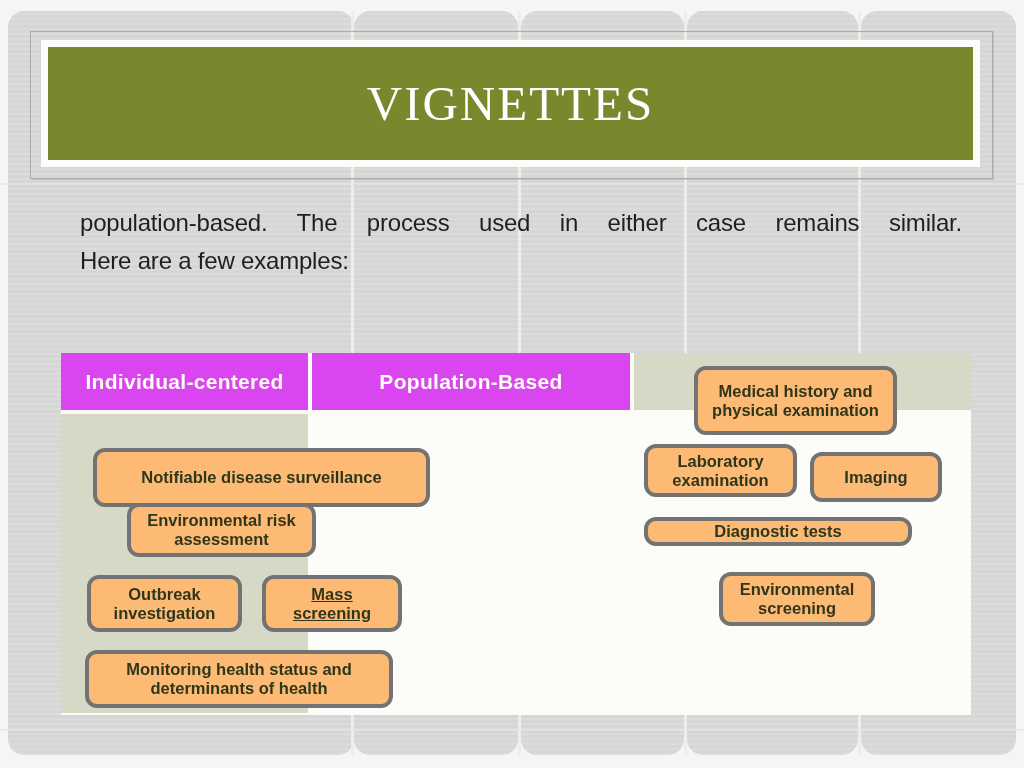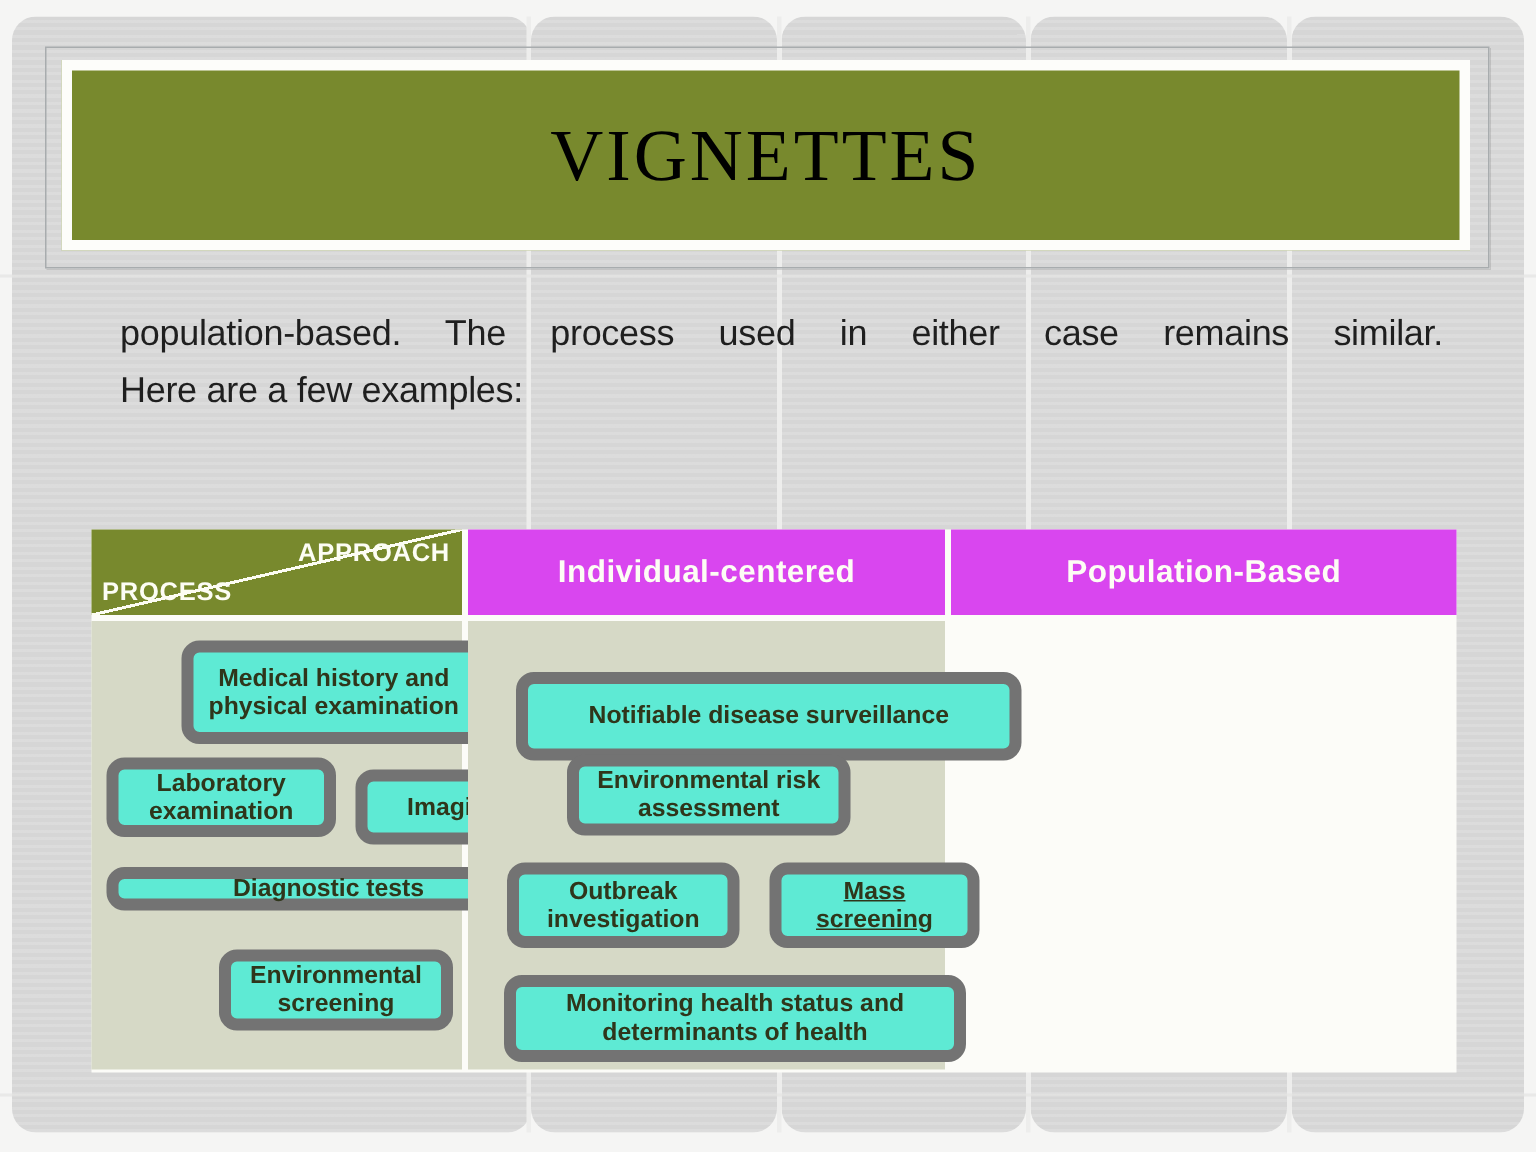--- a/index.html
+++ b/index.html
@@ -26,21 +26,21 @@
     box-shadow: 1px 1px 0 rgba(120,120,120,.25);
   }
   .title-inner {
     position: absolute; left: 10px; top: 8px; right: 12px; bottom: 11px;
     background: #78892d; border: 7px solid #fdfdfa;
     display: flex; align-items: center; justify-content: center;
   }
   .title-text {
     font-family: "Liberation Serif", serif;
     font-size: 49px; font-weight: normal; letter-spacing: 2px;
-    color: #000000; margin: 11px;
+    color: #ffffff; margin: 11px;
   }
 
   
   .intro { position: absolute; left: 80px; top: 204px; width: 882px; color: #1f1f1f; }
   .intro .line {
     font-size: 24px; line-height: 38px; letter-spacing: -0.2px;
     text-align: justify; text-align-last: justify;
   }
   .intro .line:last-child { text-align-last: left; }
 
@@ -67,21 +67,21 @@
   .corner .lbl.process  { bottom: 5px; left: 7px; }
 
   .bcell { position: relative; background: #d6d9c6; }
   .row-header {
     padding: 93px 30px 0 10px;
     font-size: 17.5px; font-weight: bold; color: #17190f;
     line-height: 1.25; letter-spacing: .2px;
   }
   .tag {
     position: absolute; box-sizing: border-box;
-    background: #5eead4; border: 8px solid #737373; border-radius: 12px;
+    background: #fdba74; border: 4px solid #737373; border-radius: 12px;
     color: #2f361b; font-weight: bold; font-size: 16.5px; line-height: 1.14;
     text-align: center; display: flex; align-items: center; justify-content: center;
     padding: 2px 6px;
   }
 </style>
 </head>
 <body>
 
 <div class="slide">
 
@@ -103,33 +103,29 @@
     </div>
   </div>
 
   <div class="intro">
     <div class="line">population-based. The process used in either case remains similar.</div>
     <div class="line">Here are a few examples:</div>
   </div>
 
   <div class="matrix">
 
-    <div class="hcell corner">
-      <span class="lbl approach">APPROACH</span>
-      <span class="lbl process">PROCESS</span>
-    </div>
     <div class="hcell">Individual-centered</div>
     <div class="hcell">Population-Based</div>
 
 
     <div class="bcell">
       <div class="tag" style="left:60px;  top:13px;  width:203px; height:69px;">Medical history and physical examination</div>
       <div class="tag" style="left:10px;  top:91px;  width:153px; height:53px;">Laboratory examination</div>
       <div class="tag" style="left:176px; top:99px;  width:132px; height:50px;">Imaging</div>
-      <div class="tag" style="left:10px;  top:164px; width:296px; height:29px; padding:0 22px;">Diagnostic tests</div>
+      <div class="tag" style="left:10px;  top:164px; width:268px; height:29px; padding:0 22px;">Diagnostic tests</div>
       <div class="tag" style="left:85px;  top:219px; width:156px; height:54px;">Environmental screening</div>
     </div>
 
     <div class="bcell">
       <div class="tag" style="left:32px;  top:15px;  width:337px; height:59px;margin-top:19px;">Notifiable disease surveillance</div>
       <div class="tag" style="left:66px;  top:89px;  width:189px; height:54px;">Environmental risk assessment</div>
       <div class="tag" style="left:26px;  top:161px; width:155px; height:57px;">Outbreak investigation</div>
       <div class="tag" style="left:201px; top:161px; width:140px; height:57px;text-decoration:underline;">Mass screening</div>
       <div class="tag" style="left:24px;  top:236px; width:308px; height:58px;">Monitoring health status and determinants of health</div>
     </div>

